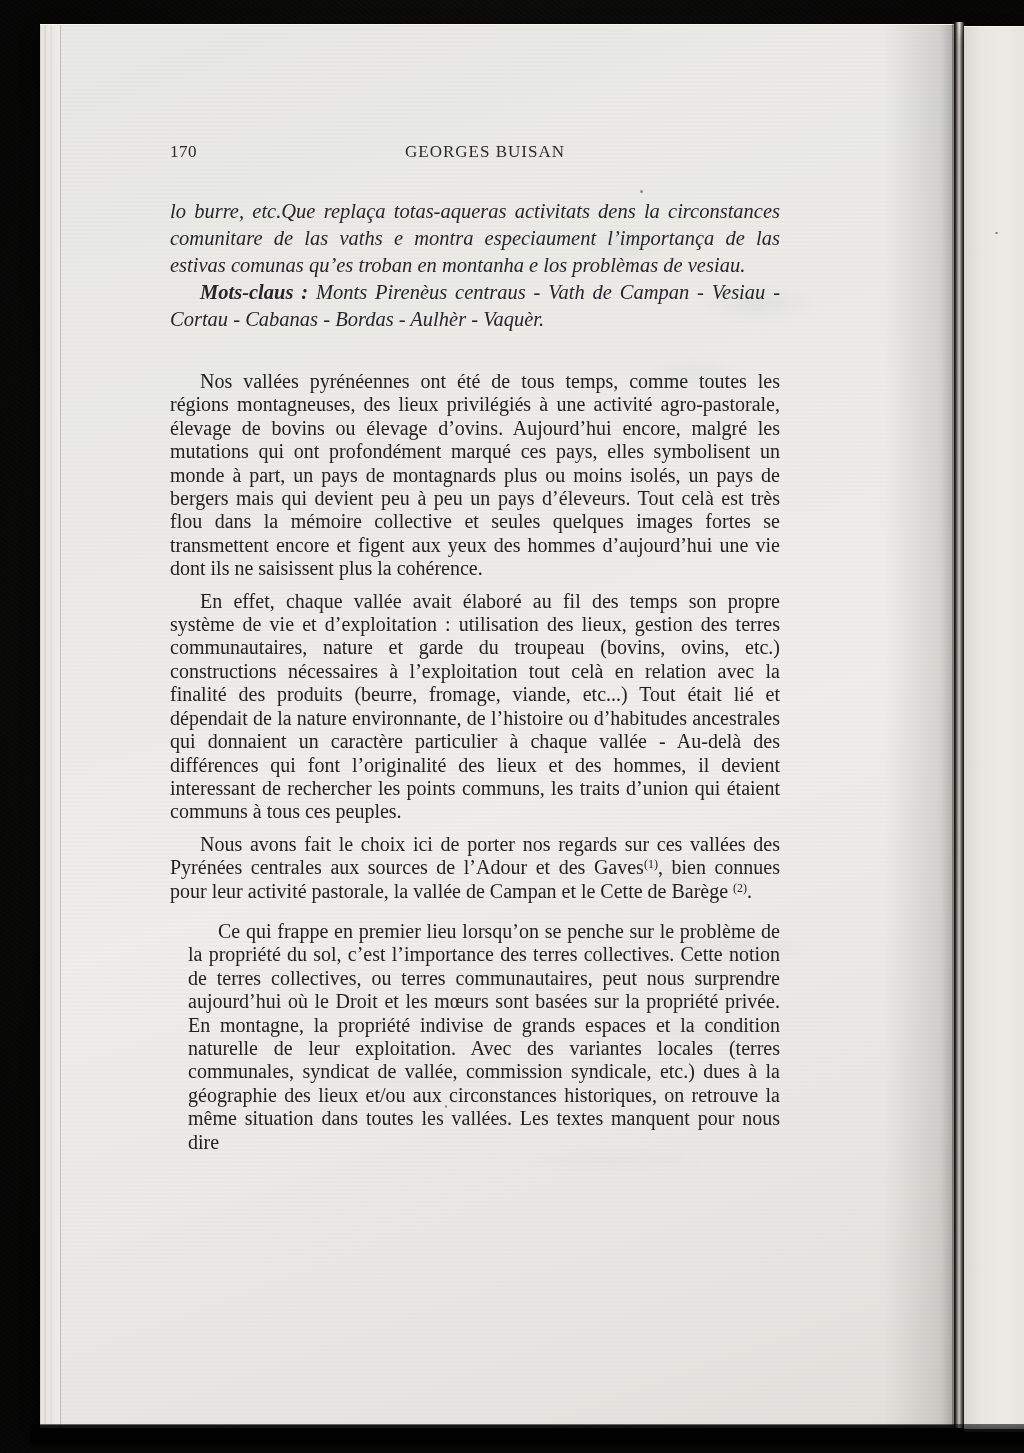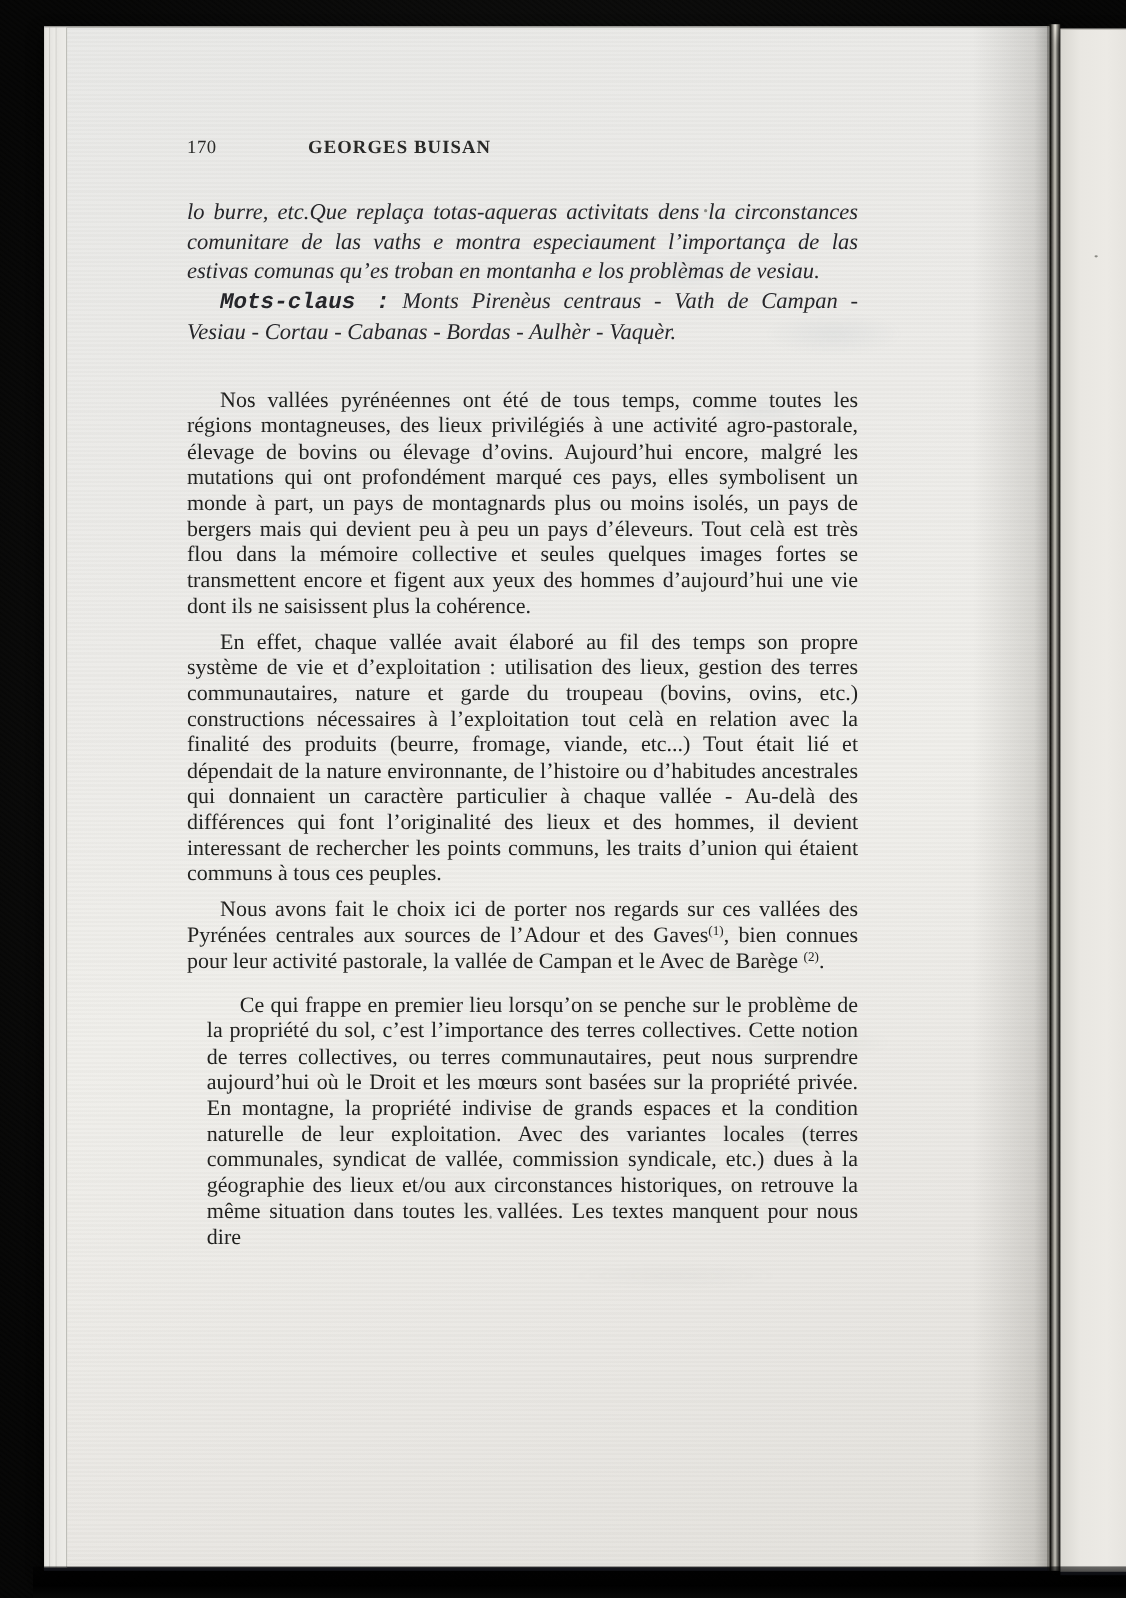--- a/index.html
+++ b/index.html
@@ -74,40 +74,40 @@
   .ghost-c{left:250px;top:1040px;width:560px;height:200px;
     background:
       radial-gradient(ellipse 120px 16px at 30% 20%, rgba(128,132,126,0.10), transparent 70%),
       radial-gradient(ellipse 140px 16px at 65% 60%, rgba(128,132,126,0.09), transparent 70%);}
   .speck{position:absolute;border-radius:50%;background:#8a8a84;}
   .speck-1{left:640px;top:190px;width:3px;height:3px;}
   .speck-2{left:445px;top:1105px;width:2px;height:3px;}
   .speck-3{left:995px;top:232px;width:3px;height:2px;}
   
   .content{
-    position:absolute;left:170px;top:124px;width:610px;
+    position:absolute;left:170px;top:142px;width:610px;
     color:#21211f;
   }
   .running-head{
     display:flex;align-items:baseline;
     font-size:17px;letter-spacing:0.5px;color:#2a2a28;
     height:22px;
   }
   .running-head .pageno{width:110px;}
-  .running-head .title{flex:1;letter-spacing:1px;padding-right:90px;font-weight:bold;}
+  .running-head .title{flex:1;text-align:center;letter-spacing:1px;padding-right:90px;}
   .abstract{margin-top:34px;}
   .abstract p{
     margin:0;
     font-style:italic;
     font-size:20.5px;line-height:27px;
     text-align:justify;
     color:#26262a;
   }
   .abstract p.indent{text-indent:30px;}
-  .kw-label{font-weight:bold;font-family:Liberation Mono, monospace;}
+  .kw-label{font-weight:bold;}
   .bodytext p{
     margin:9px 0 0 0;
     font-size:20px;line-height:23.4px;
     text-align:justify;
     text-indent:30px;
     color:#222220;
     font-family:Liberation Serif, serif;
   }
   .bodytext p.first{margin-top:37px;}
   sup{font-size:12px;line-height:0;vertical-align:6px;}
@@ -152,21 +152,21 @@
     </div>
 
     <div class="abstract">
       <p>lo burre, etc.Que replaça totas-aqueras activitats dens la circonstances comunitare de las vaths e montra especiaument l’importança de las estivas comunas qu’es troban en montanha e los problèmas de vesiau.</p>
       <p class="indent"><span class="kw-label">Mots-claus :</span><span> Monts Pirenèus centraus - Vath de Campan - Vesiau - Cortau - Cabanas - Bordas - Aulhèr - Vaquèr.</span></p>
     </div>
 
     <div class="bodytext">
       <p class="first">Nos vallées pyrénéennes ont été de tous temps, comme toutes les régions montagneuses, des lieux privilégiés à une activité agro-pastorale, élevage de bovins ou élevage d’ovins. Aujourd’hui encore, malgré les mutations qui ont profondément marqué ces pays, elles symbolisent un monde à part, un pays de montagnards plus ou moins isolés, un pays de bergers mais qui devient peu à peu un pays d’éleveurs. Tout celà est très flou dans la mémoire collective et seules quelques images fortes se transmettent encore et figent aux yeux des hommes d’aujourd’hui une vie dont ils ne saisissent plus la cohérence.</p>
       <p>En effet, chaque vallée avait élaboré au fil des temps son propre système de vie et d’exploitation : utilisation des lieux, gestion des terres communautaires, nature et garde du troupeau (bovins, ovins, etc.) constructions nécessaires à l’exploitation tout celà en relation avec la finalité des produits (beurre, fromage, viande, etc...) Tout était lié et dépendait de la nature environnante, de l’histoire ou d’habitudes ancestrales qui donnaient un caractère particulier à chaque vallée - Au-delà des différences qui font l’originalité des lieux et des hommes, il devient interessant de rechercher les points communs, les traits d’union qui étaient communs à tous ces peuples.</p>
-      <p><span>Nous avons fait le choix ici de porter nos regards sur ces vallées des Pyrénées centrales aux sources de l’Adour et des Gaves</span><sup>(1)</sup><span>, bien connues pour leur activité pastorale, la vallée de Campan et le Avec de Barège </span><sup>(2)</sup><span>.</span></p>
+      <p><span>Nous avons fait le choix ici de porter nos regards sur ces vallées des Pyrénées centrales aux sources de l’Adour et des Gaves</span><sup>(1)</sup><span>, bien connues pour leur activité pastorale, la vallée de Campan et le Cette de Barège </span><sup>(2)</sup><span>.</span></p>
     </div>
 
 
     <div class="section-body">
       <p>Ce qui frappe en premier lieu lorsqu’on se penche sur le problème de la propriété du sol, c’est l’importance des terres collectives. Cette notion de terres collectives, ou terres communautaires, peut nous surprendre aujourd’hui où le Droit et les mœurs sont basées sur la propriété privée. En montagne, la propriété indivise de grands espaces et la condition naturelle de leur exploitation. Avec des variantes locales (terres communales, syndicat de vallée, commission syndicale, etc.) dues à la géographie des lieux et/ou aux circonstances historiques, on retrouve la même situation dans toutes les vallées. Les textes manquent pour nous dire</p>
     </div>
 
   </div>
 </div>
 

